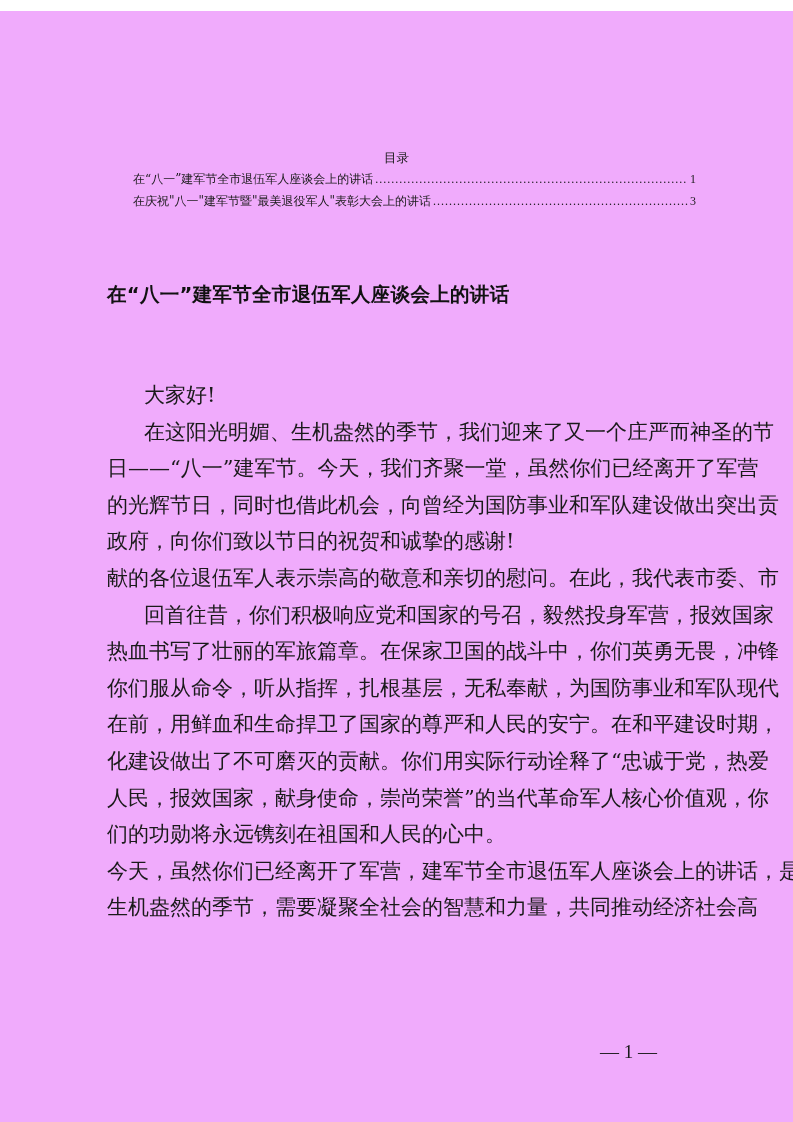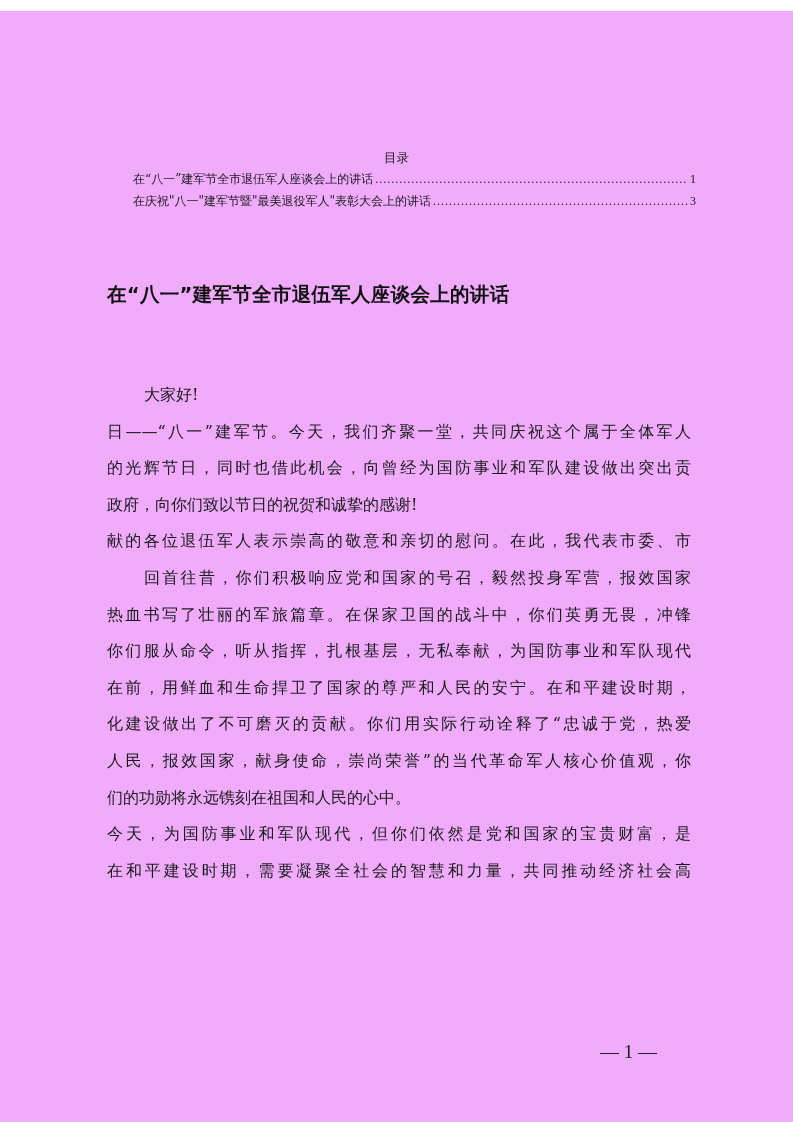--- a/index.html
+++ b/index.html
@@ -16,21 +16,21 @@
                      font-family: "Liberation Serif", serif; font-size: 12px; }
   .toc-entry .dots::before { content: "................................................................................................................................................................................"; }
   .toc-entry .pg { flex: 0 0 auto; font-family: "Liberation Serif", serif; }
   #toc-1 { top: 158px; }
   #toc-2 { top: 180px; }
 
   .heading { position: absolute; left: 107px; top: 270px; font-family: "DejaVu Sans", "Liberation Sans", sans-serif;
              font-weight: bold; font-size: 19.5px; line-height: 28px; letter-spacing: 0.3px; white-space: nowrap; color: #111; }
 
   .body-text { position: absolute; left: 107px; top: 366px; width: 584px;
-               font-size: 16px; line-height: 36.6px; text-align: justify; }
+               font-size: 21px; line-height: 36.6px; text-align: justify; }
   .line { display: block; height: 36.6px; white-space: nowrap; text-align-last: justify; text-align: justify; }
   .line.last { text-align-last: left; }
   .indent { padding-left: 37px; }
 
   .page-number { position: absolute; left: 600px; top: 1030px; font-family: "Liberation Serif", serif;
                  font-size: 19px; white-space: nowrap; }
 </style>
 </head>
 <body>
 
@@ -46,29 +46,30 @@
   <div class="toc-entry" id="toc-2">
     <span class="t">在庆祝"八一"建军节暨"最美退役军人"表彰大会上的讲话</span>
     <span class="dots"></span>
     <span class="pg">3</span>
   </div>
 
   <div class="heading">在“八一”建军节全市退伍军人座谈会上的讲话</div>
 
   <div class="body-text">
     <span class="line last indent">大家好!</span>
-    <span class="line">日——“八一”建军节。今天，我们齐聚一堂，共同庆祝这个属于全体军人</span>
+    <span class="line indent">在这阳光明媚、生机盎然的季节，我们迎来了又一个庄严而神圣的节</span>
+    <span class="line">日——“八一”建军节。今天，我们齐聚一堂，虽然你们已经离开了军营</span>
     <span class="line">的光辉节日，同时也借此机会，向曾经为国防事业和军队建设做出突出贡</span>
     <span class="line last">政府，向你们致以节日的祝贺和诚挚的感谢!</span>
     <span class="line">献的各位退伍军人表示崇高的敬意和亲切的慰问。在此，我代表市委、市</span>
     <span class="line indent">回首往昔，你们积极响应党和国家的号召，毅然投身军营，报效国家</span>
     <span class="line">热血书写了壮丽的军旅篇章。在保家卫国的战斗中，你们英勇无畏，冲锋</span>
     <span class="line">你们服从命令，听从指挥，扎根基层，无私奉献，为国防事业和军队现代</span>
     <span class="line">在前，用鲜血和生命捍卫了国家的尊严和人民的安宁。在和平建设时期，</span>
     <span class="line">化建设做出了不可磨灭的贡献。你们用实际行动诠释了“忠诚于党，热爱</span>
     <span class="line">人民，报效国家，献身使命，崇尚荣誉”的当代革命军人核心价值观，你</span>
     <span class="line last">们的功勋将永远镌刻在祖国和人民的心中。</span>
-    <span class="line">今天，为国防事业和军队现代，但你们依然是党和国家的宝贵财富，是</span>
-    <span class="line">在和平建设时期，需要凝聚全社会的智慧和力量，共同推动经济社会高</span>
+    <span class="line">今天，虽然你们已经离开了军营，建军节全市退伍军人座谈会上的讲话，是</span>
+    <span class="line">生机盎然的季节，需要凝聚全社会的智慧和力量，共同推动经济社会高</span>
   </div>
 
   <div class="page-number">— 1 —</div>
 </div>
 
 </body></html>

